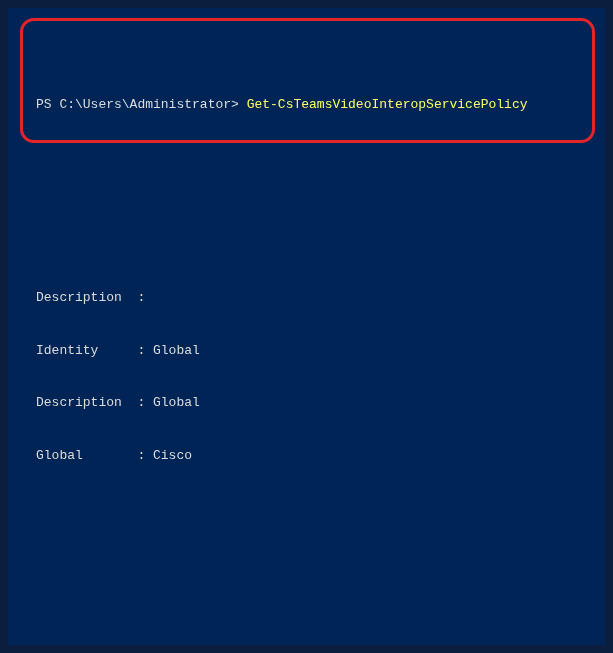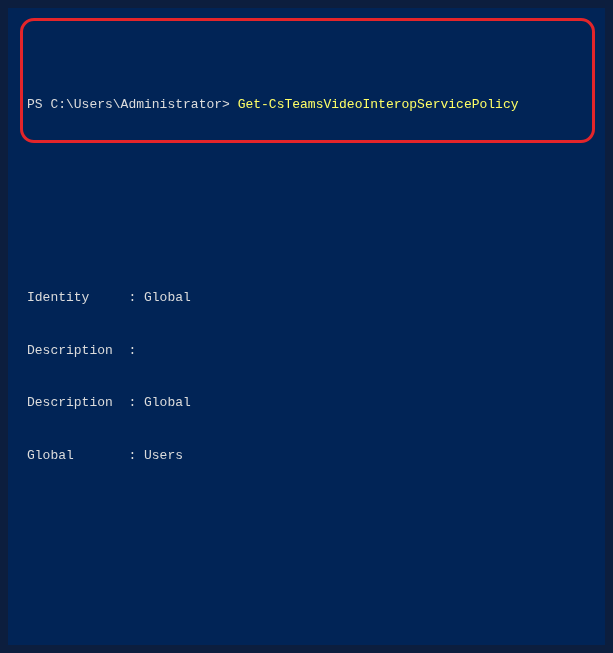--- a/index.html
+++ b/index.html
@@ -10,21 +10,21 @@
       font-family: Consolas, 'Courier New', monospace;
       font-size: 13px;
       color: #dcdcdc;
       padding: 8px;
       position: relative;
     }
     .terminal {
       background: #012456;
       width: 100%;
       height: 100%;
-      padding: 18px 18px 18px 19px;
+      padding: 18px 18px 18px 28px;
       position: relative;
       line-height: 1.35;
       white-space: pre;
       overflow: hidden;
     }
     .prompt { color: #dcdcdc; }
     .command { color: #ffff66; }
     .highlight-box {
       position: absolute;
       left: 12px;
@@ -47,24 +47,24 @@
 <body>
 
 <div class="terminal">
   <div class="highlight-box"></div>
 
   <div class="row"><span class="prompt">PS </span><span class="prompt">C:\Users\Administrator</span><span class="prompt">&gt; </span><span class="command">Get-CsTeamsVideoInteropServicePolicy</span></div>
 
   <div class="gap2"></div>
 
   <div class="block">
+    <div class="row"><span class="key">Description</span><span class="sep"> : </span><span class="val"></span></div>
     <div class="row"><span class="key">Identity</span><span class="sep"> : </span><span class="val">Global</span></div>
-    <div class="row"><span class="key">Description</span><span class="sep"> : </span><span class="val"></span></div>
     <div class="row"><span class="key">Description</span><span class="sep"> : </span><span class="val">Global</span></div>
-    <div class="row"><span class="key">Global</span><span class="sep"> : </span><span class="val">Users</span></div>
+    <div class="row"><span class="key">Global</span><span class="sep"> : </span><span class="val">Cisco</span></div>
   </div>
 
   <div class="gap"></div>
 
   <div class="block">
     
     
     
     
   </div>

